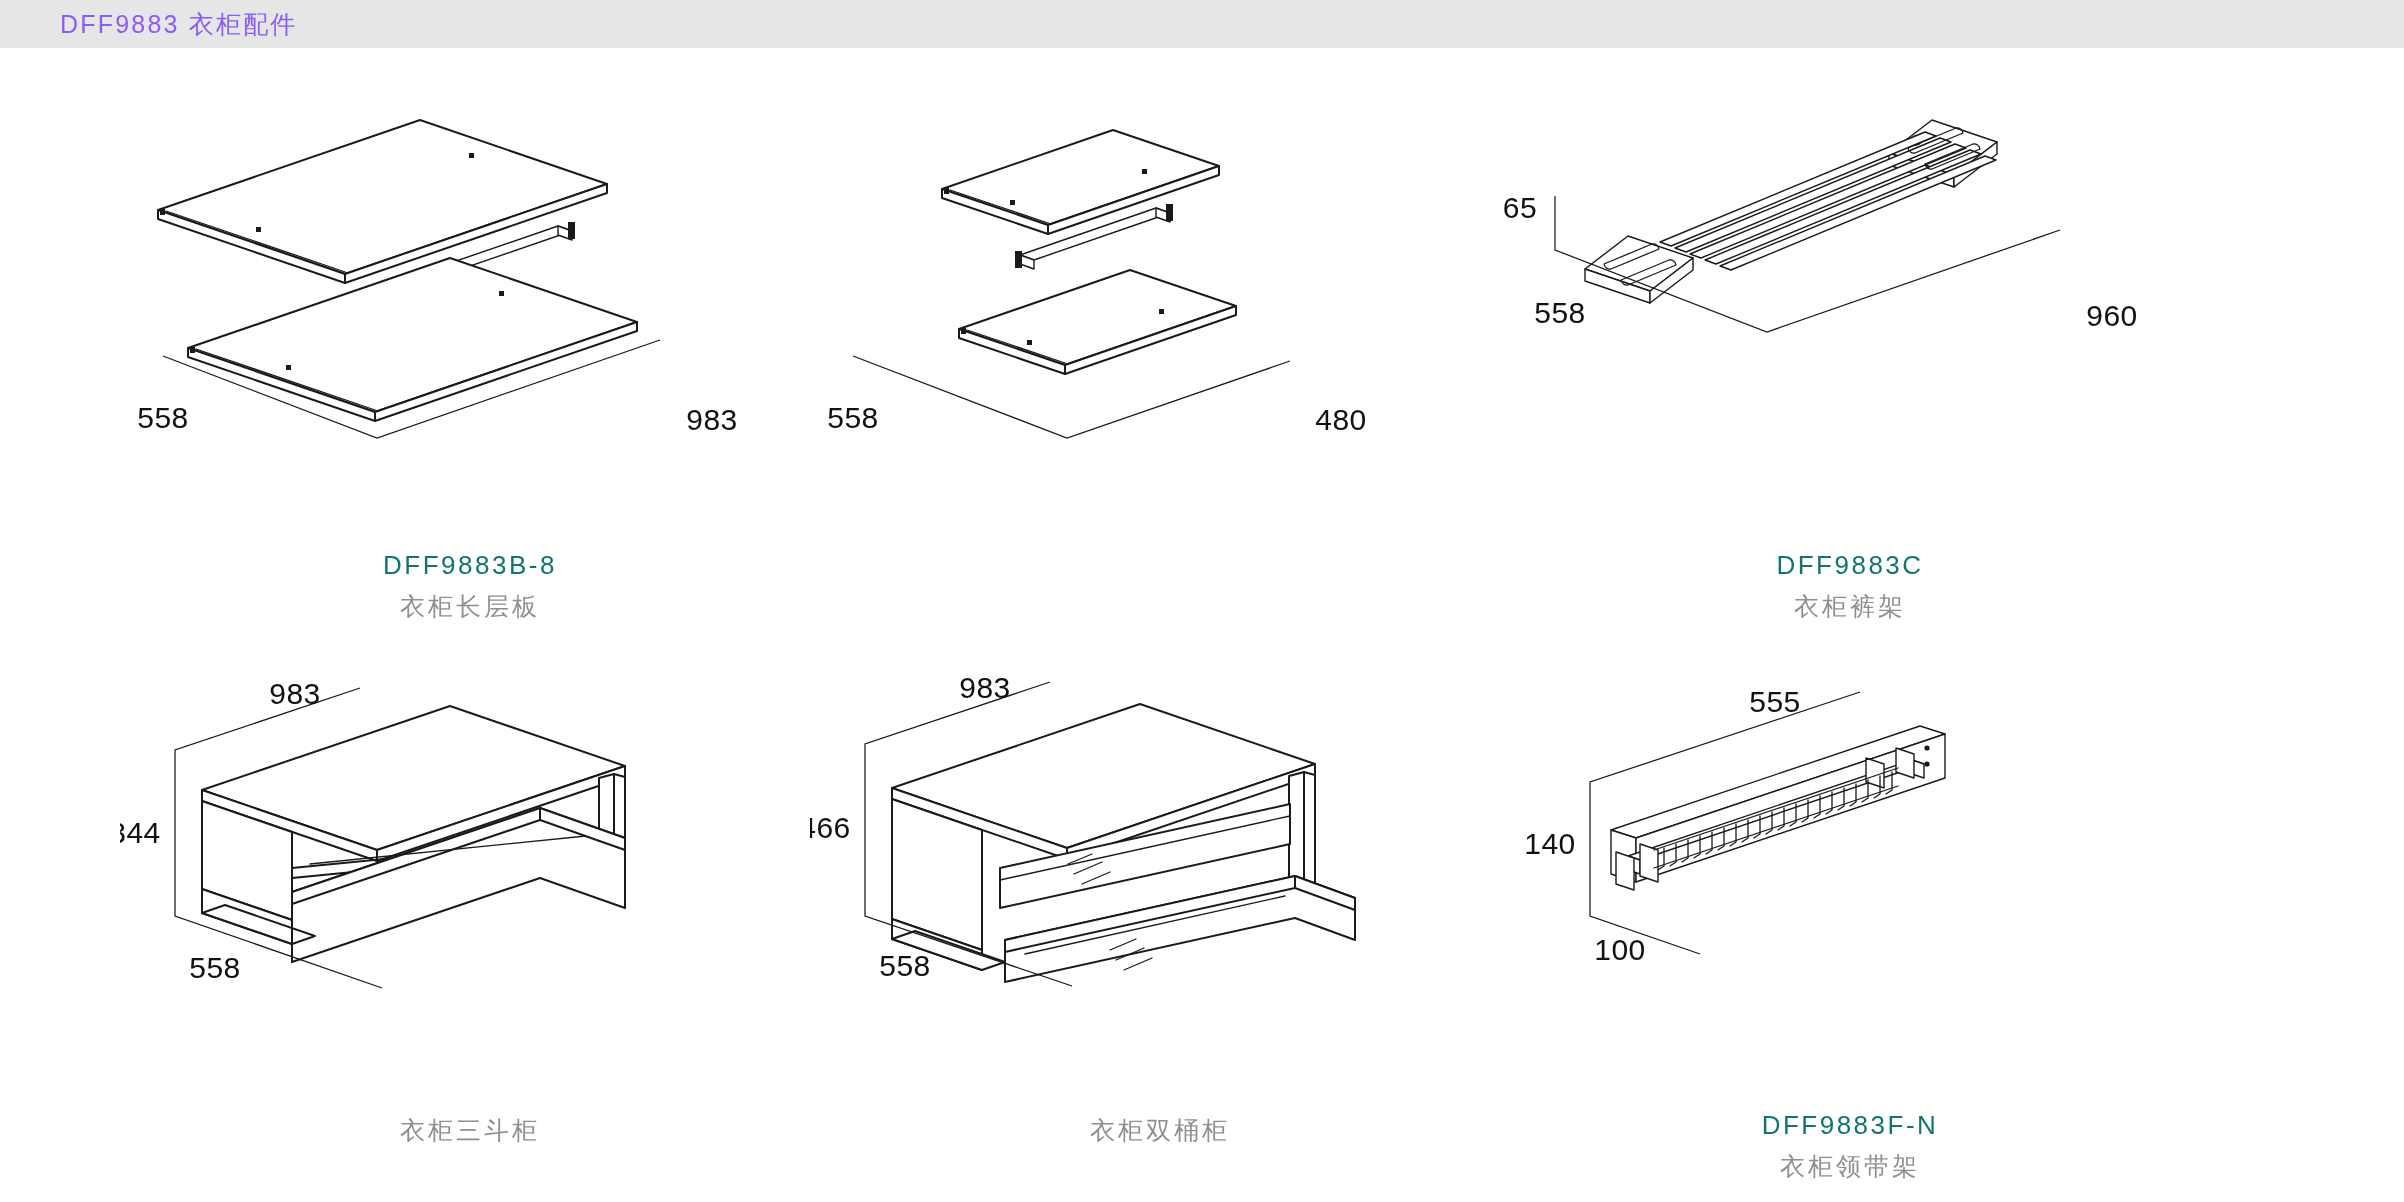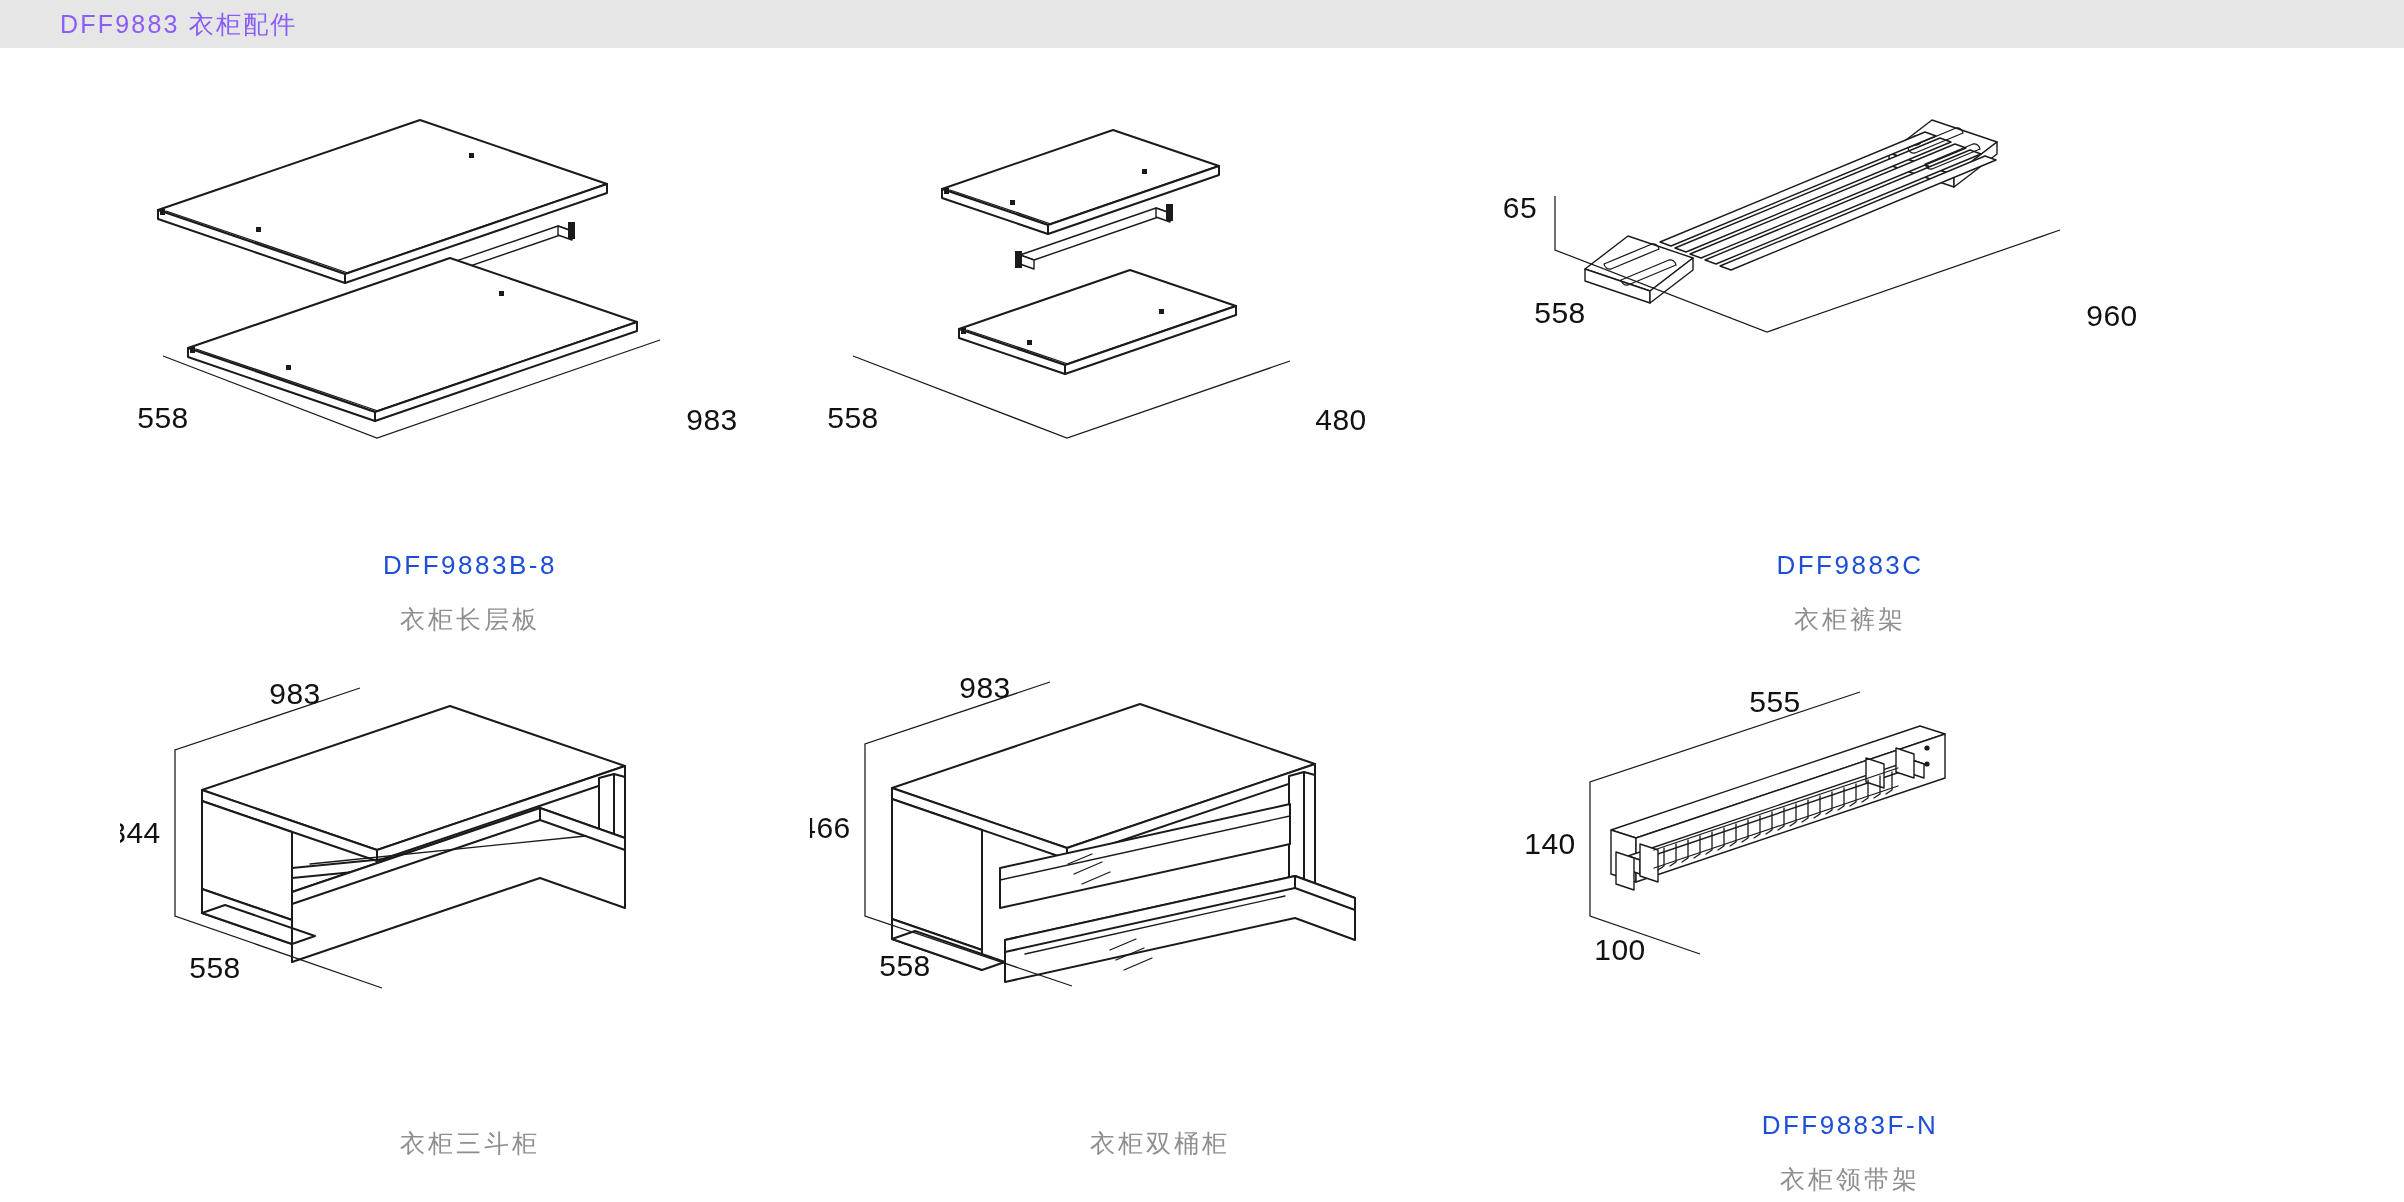--- a/index.html
+++ b/index.html
@@ -33,26 +33,26 @@
   .cell.c5{left:1500px;top:620px;}
 
   .art{position:absolute;left:0;top:0;width:700px;height:440px;text-decoration:underline;}
   .art svg{display:block;width:700px;height:440px;}
 
   .caption{
     position:absolute;left:0;width:700px;top:440px;
     text-align:center;
   }
   .caption .code{
-    font-size:26px;color:#1d4ed8;letter-spacing:2.5px;line-height:1.38;
+    font-size:26px;color:#0f766e;letter-spacing:2.5px;line-height:1.38;
     white-space:nowrap;
   }
   .caption .name{
     font-size:25px;color:#8f8f8f;letter-spacing:3px;line-height:1.38;
-    margin-top:18px;white-space:nowrap;
+    margin-top:5px;white-space:nowrap;
   }
   
   .ln{fill:none;stroke:#1a1a1a;stroke-width:2;stroke-linecap:round;stroke-linejoin:round;}
   .ln-thin{fill:none;stroke:#1a1a1a;stroke-width:1.3;stroke-linecap:round;stroke-linejoin:round;}
   .ln-dim{fill:none;stroke:#1a1a1a;stroke-width:1.25;stroke-linecap:butt;}
   .fillw{fill:#ffffff;stroke:#1a1a1a;stroke-width:2;stroke-linejoin:round;}
   .fillw-thin{fill:#ffffff;stroke:#1a1a1a;stroke-width:1.4;stroke-linejoin:round;}
   .solid{fill:#1a1a1a;stroke:none;}
   .dimtext{
     font-family:"Liberation Sans","DejaVu Sans",sans-serif;

